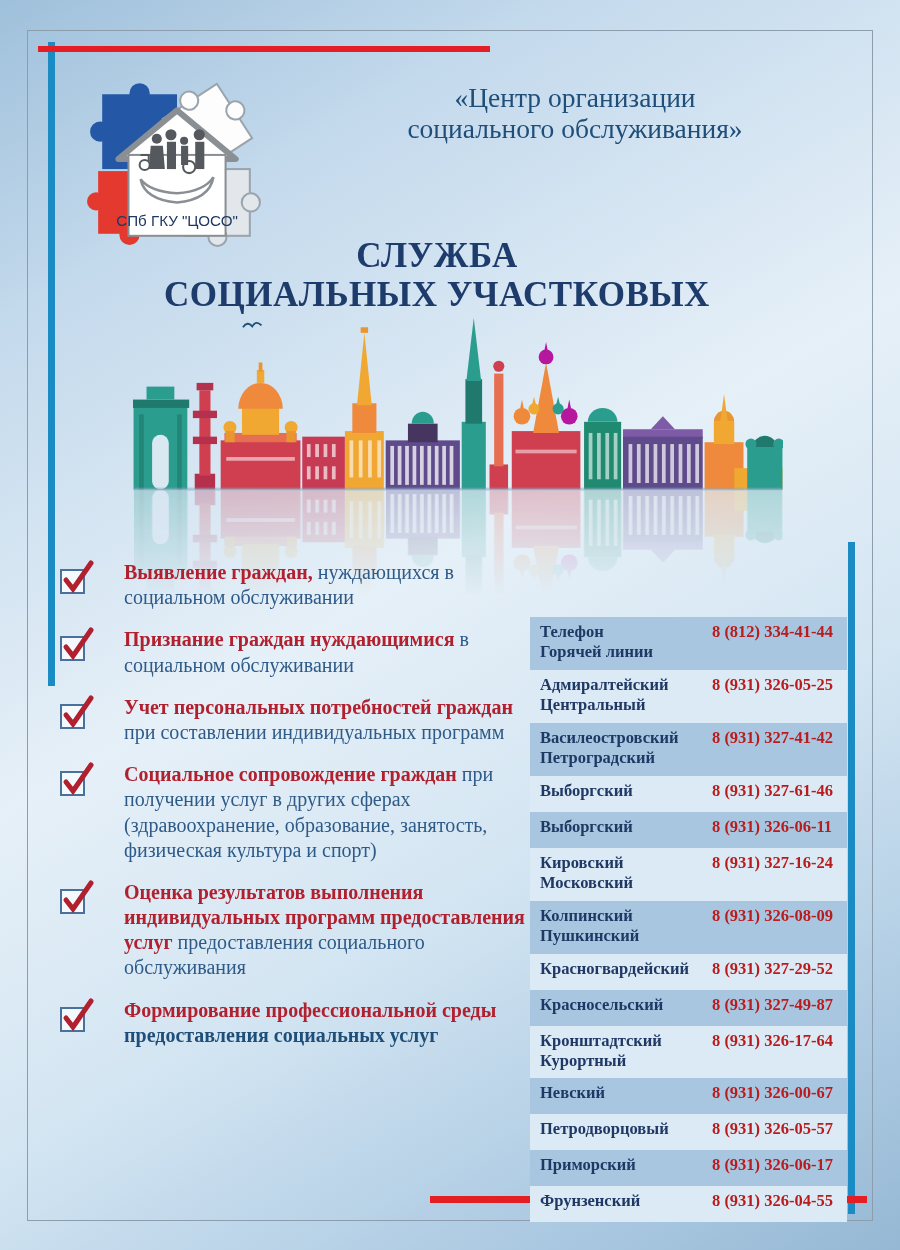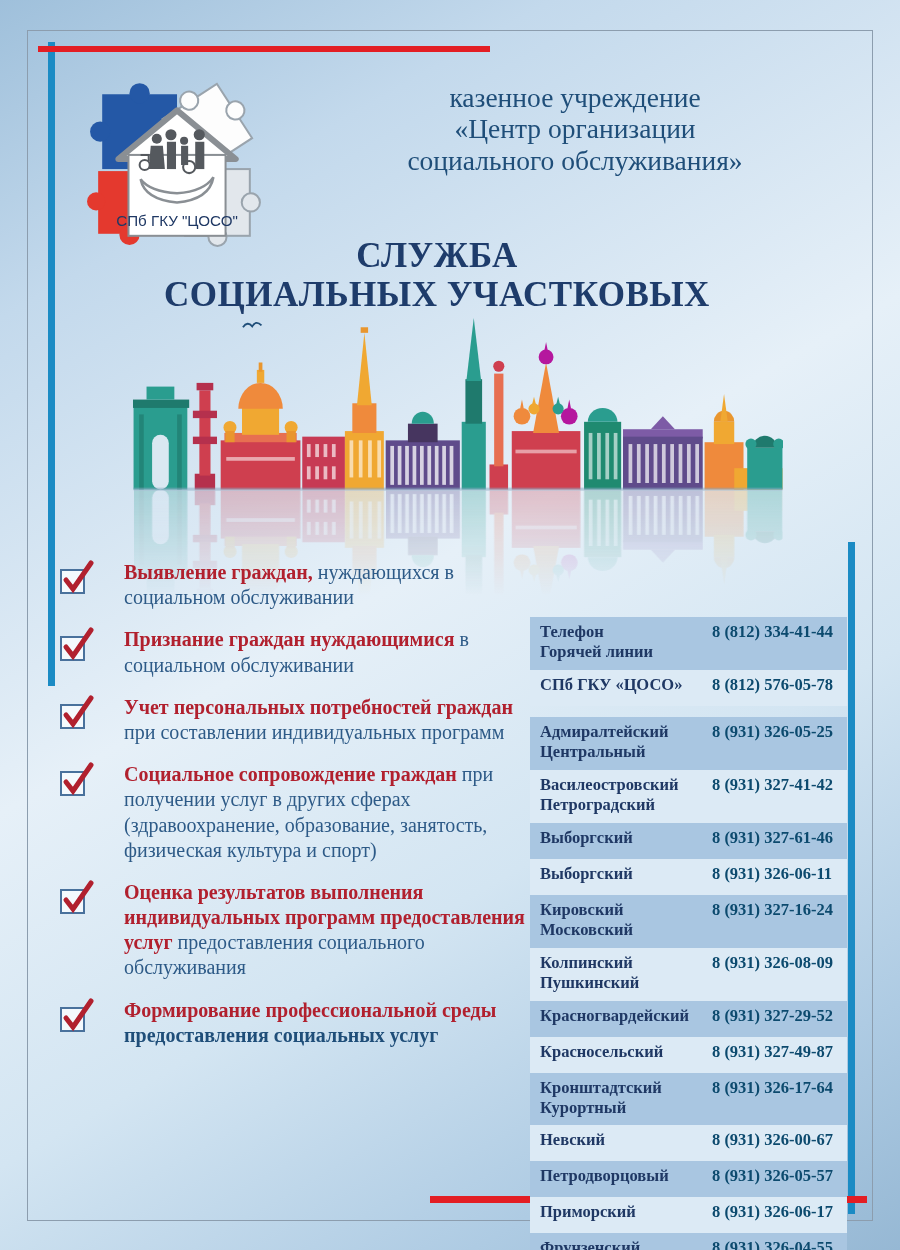--- a/index.html
+++ b/index.html
@@ -35,21 +35,21 @@
   .svc-red{color:#b1202e;font-weight:bold;}
   .svc-blue{color:#2d5a87;}
   .svc-blue.bold{color:#1f4e79;font-weight:bold;}
   
   .contacts{position:absolute;left:530px;top:617px;width:317px;}
   .c-row{display:flex;align-items:flex-start;padding:5px 4px 7px 10px;min-height:24px;}
   .c-row:nth-child(odd){background:#a9c6e1;}
   .c-row:nth-child(even){background:#dceaf5;}
   .c-row.gap-after{margin-bottom:11px;}
   .c-label{flex:0 0 172px;color:#1f3864;font-weight:bold;font-size:16.5px;line-height:1.24;white-space:pre-line;}
-  .c-phone{flex:1;color:#0c4a6e;font-weight:bold;font-size:16.5px;line-height:1.24;white-space:nowrap;}
+  .c-phone{flex:1;color:#b91c1c;font-weight:bold;font-size:16.5px;line-height:1.24;white-space:nowrap;}
 </style>
 </head>
 <body>
 
 <div class="page">
   <div class="inner-border"></div>
   <div class="rule rule-blue-left"></div>
   <div class="rule rule-red-top"></div>
   <div class="rule rule-blue-right"></div>
   <div class="rule rule-red-bottom"></div>
@@ -92,21 +92,20 @@
         <path d="M56 78 L64 78 L64 84" fill="none" stroke="#55595e" stroke-width="2"></path>
         <circle cx="104" cy="90" r="6" fill="none" stroke="#55595e" stroke-width="2"></circle>
       </g>
 
       <path d="M56,102 Q60,122 92,125 Q124,122 128,100 Q119,114 92,116 Q65,114 56,102 Z" fill="none" stroke="#8a8f94" stroke-width="2.5"></path>
       <text x="92" y="148" text-anchor="middle" font-size="15" font-family="Liberation Sans, sans-serif" fill="#1f3864">СПб ГКУ "ЦОСО"</text>
     </svg>
   </div>
 
   <div class="org-title">
-    <div>казенное учреждение</div>
     <div>«Центр организации</div>
     <div>социального обслуживания»</div>
   </div>
 
   <div class="heading">
     <div>СЛУЖБА</div>
     <div>СОЦИАЛЬНЫХ УЧАСТКОВЫХ</div>
   </div>
 
   <div class="skyline">
@@ -308,24 +307,20 @@
       <span class="svc-text"><span class="svc-red">Формирование профессиональной среды</span><span class="svc-blue bold"> предоставления социальных услуг</span></span>
     </div>
   </div>
 
   <div class="contacts">
     <div class="c-row">
         <span class="c-label">Телефон
 Горячей линии</span>
         <span class="c-phone">8 (812) 334-41-44</span>
       </div>
-    <div class="c-row gap-after">
-        <span class="c-label">СПб ГКУ «ЦОСО»</span>
-        <span class="c-phone">8 (812) 576-05-78</span>
-      </div>
     <div class="c-row">
         <span class="c-label">Адмиралтейский
 Центральный</span>
         <span class="c-phone">8 (931) 326-05-25</span>
       </div>
     <div class="c-row">
         <span class="c-label">Василеостровский
 Петроградский</span>
         <span class="c-phone">8 (931) 327-41-42</span>
       </div>

